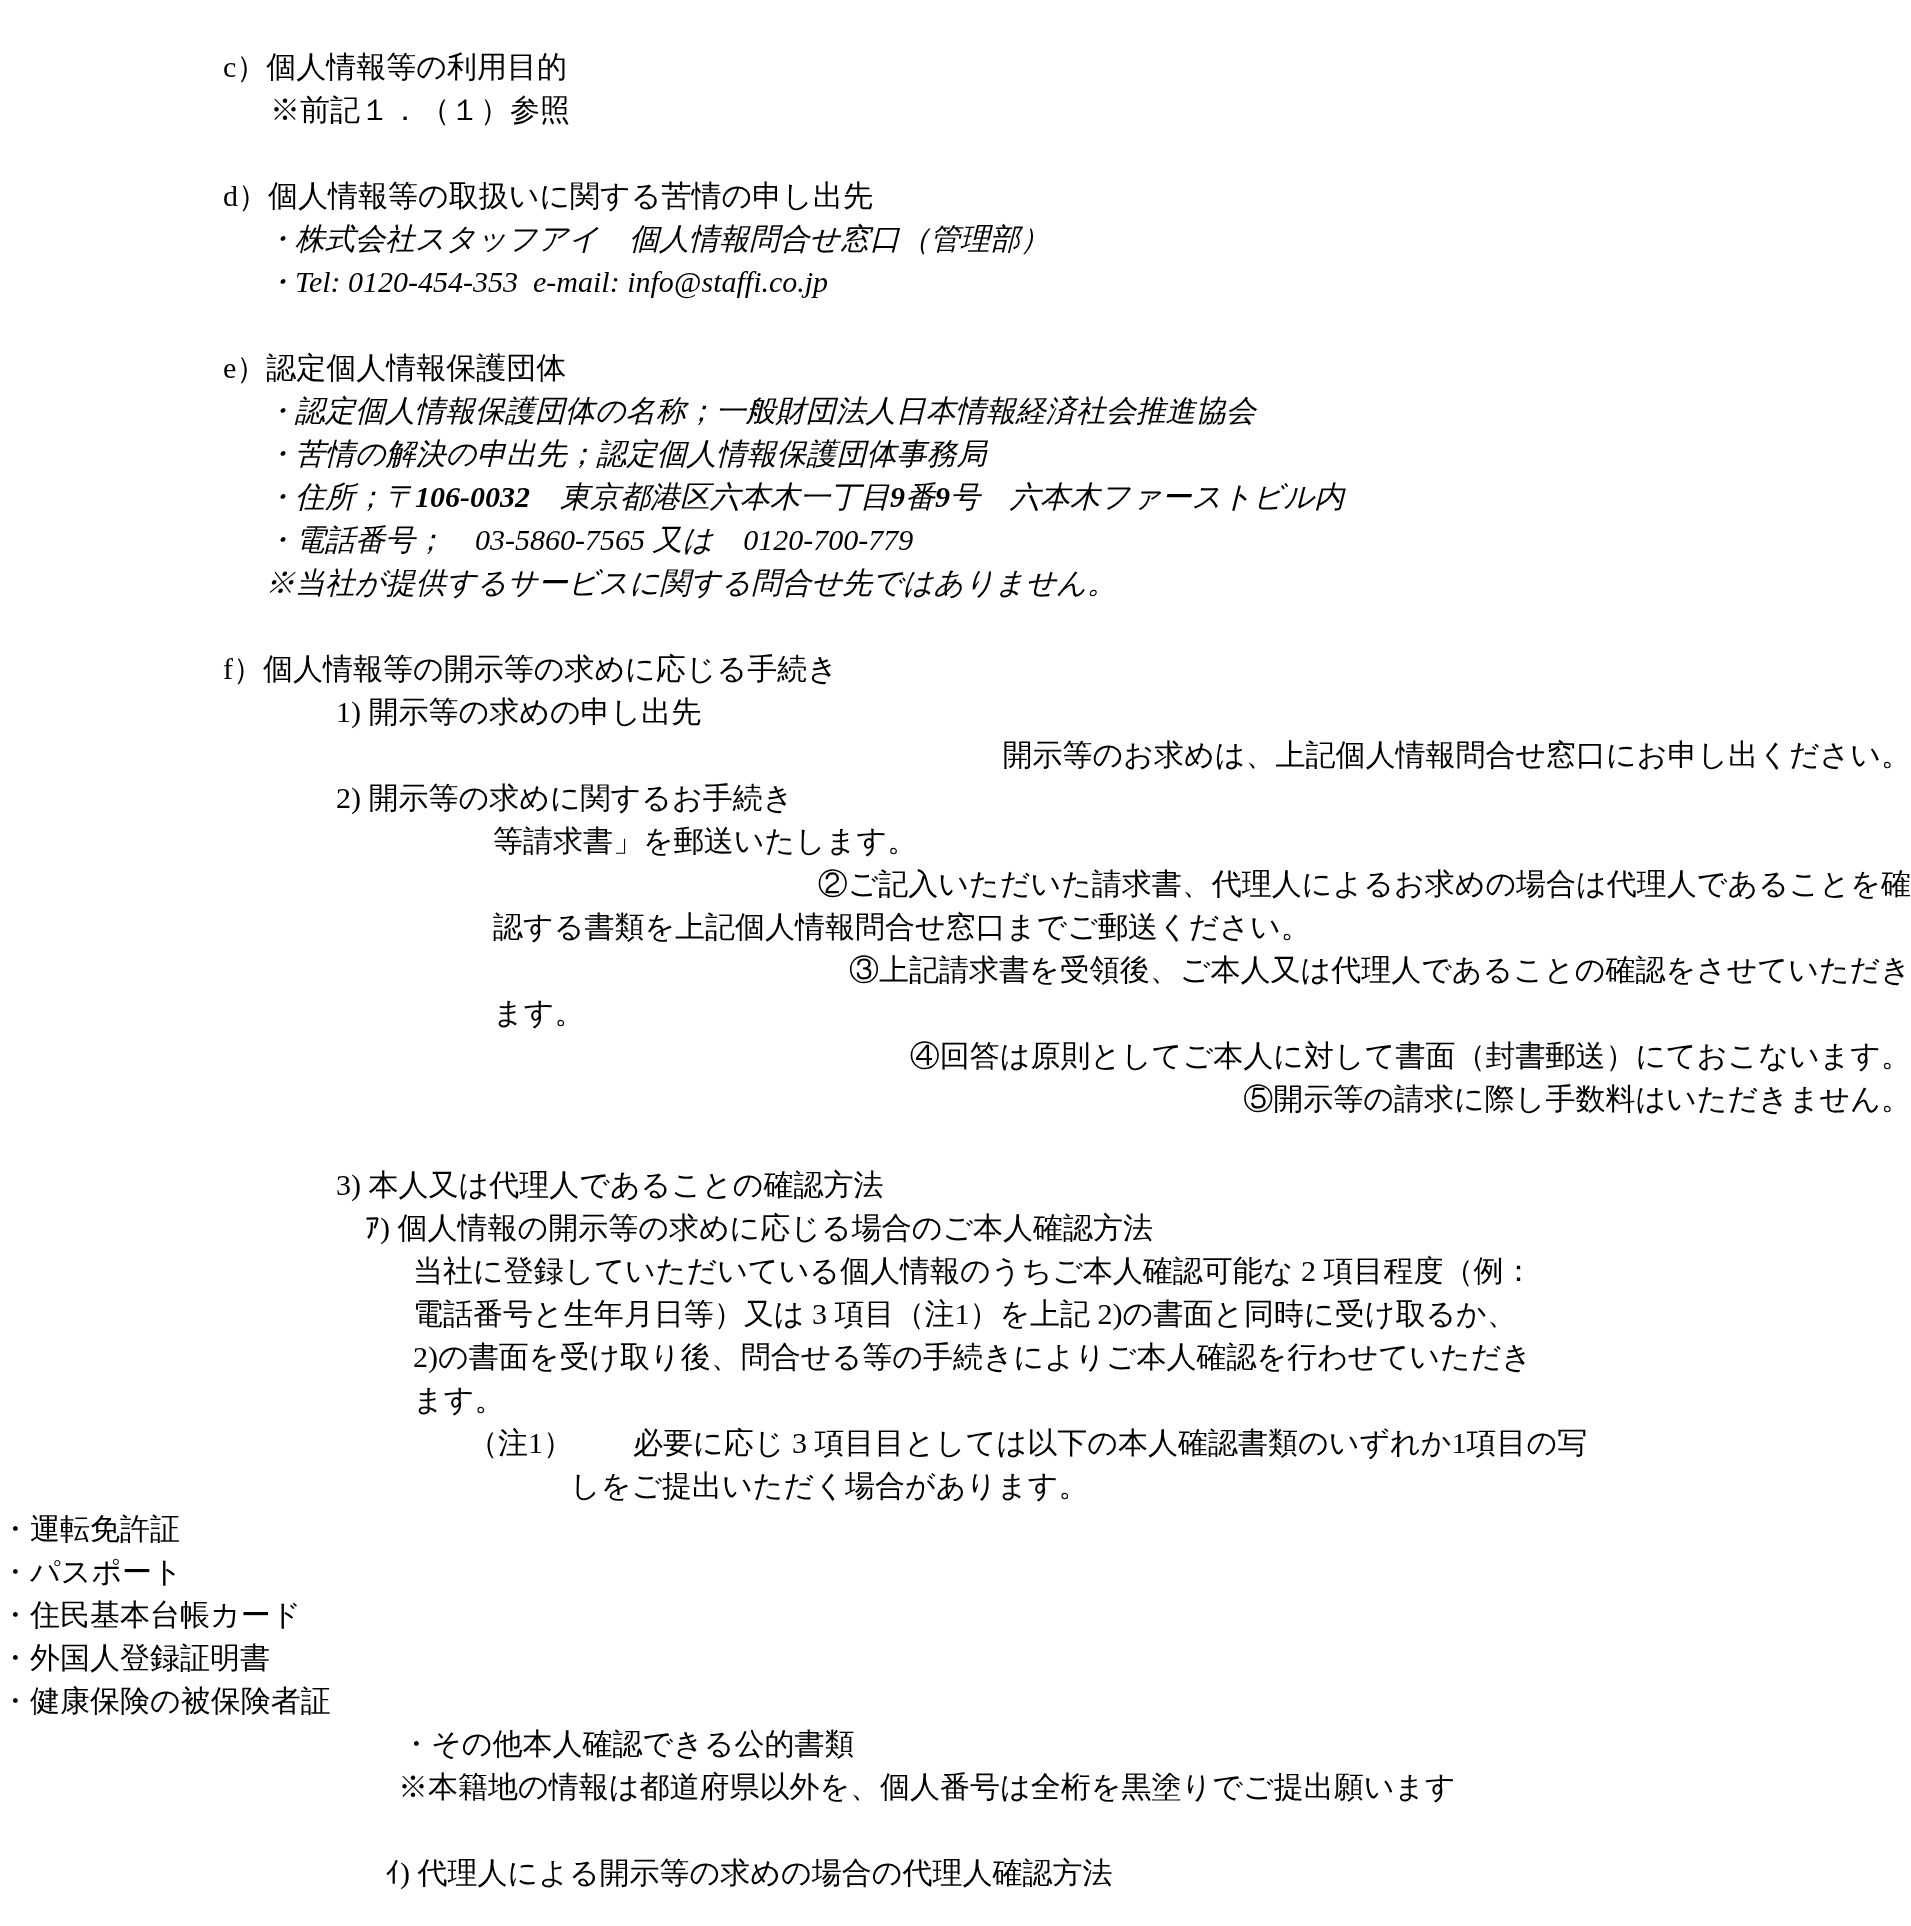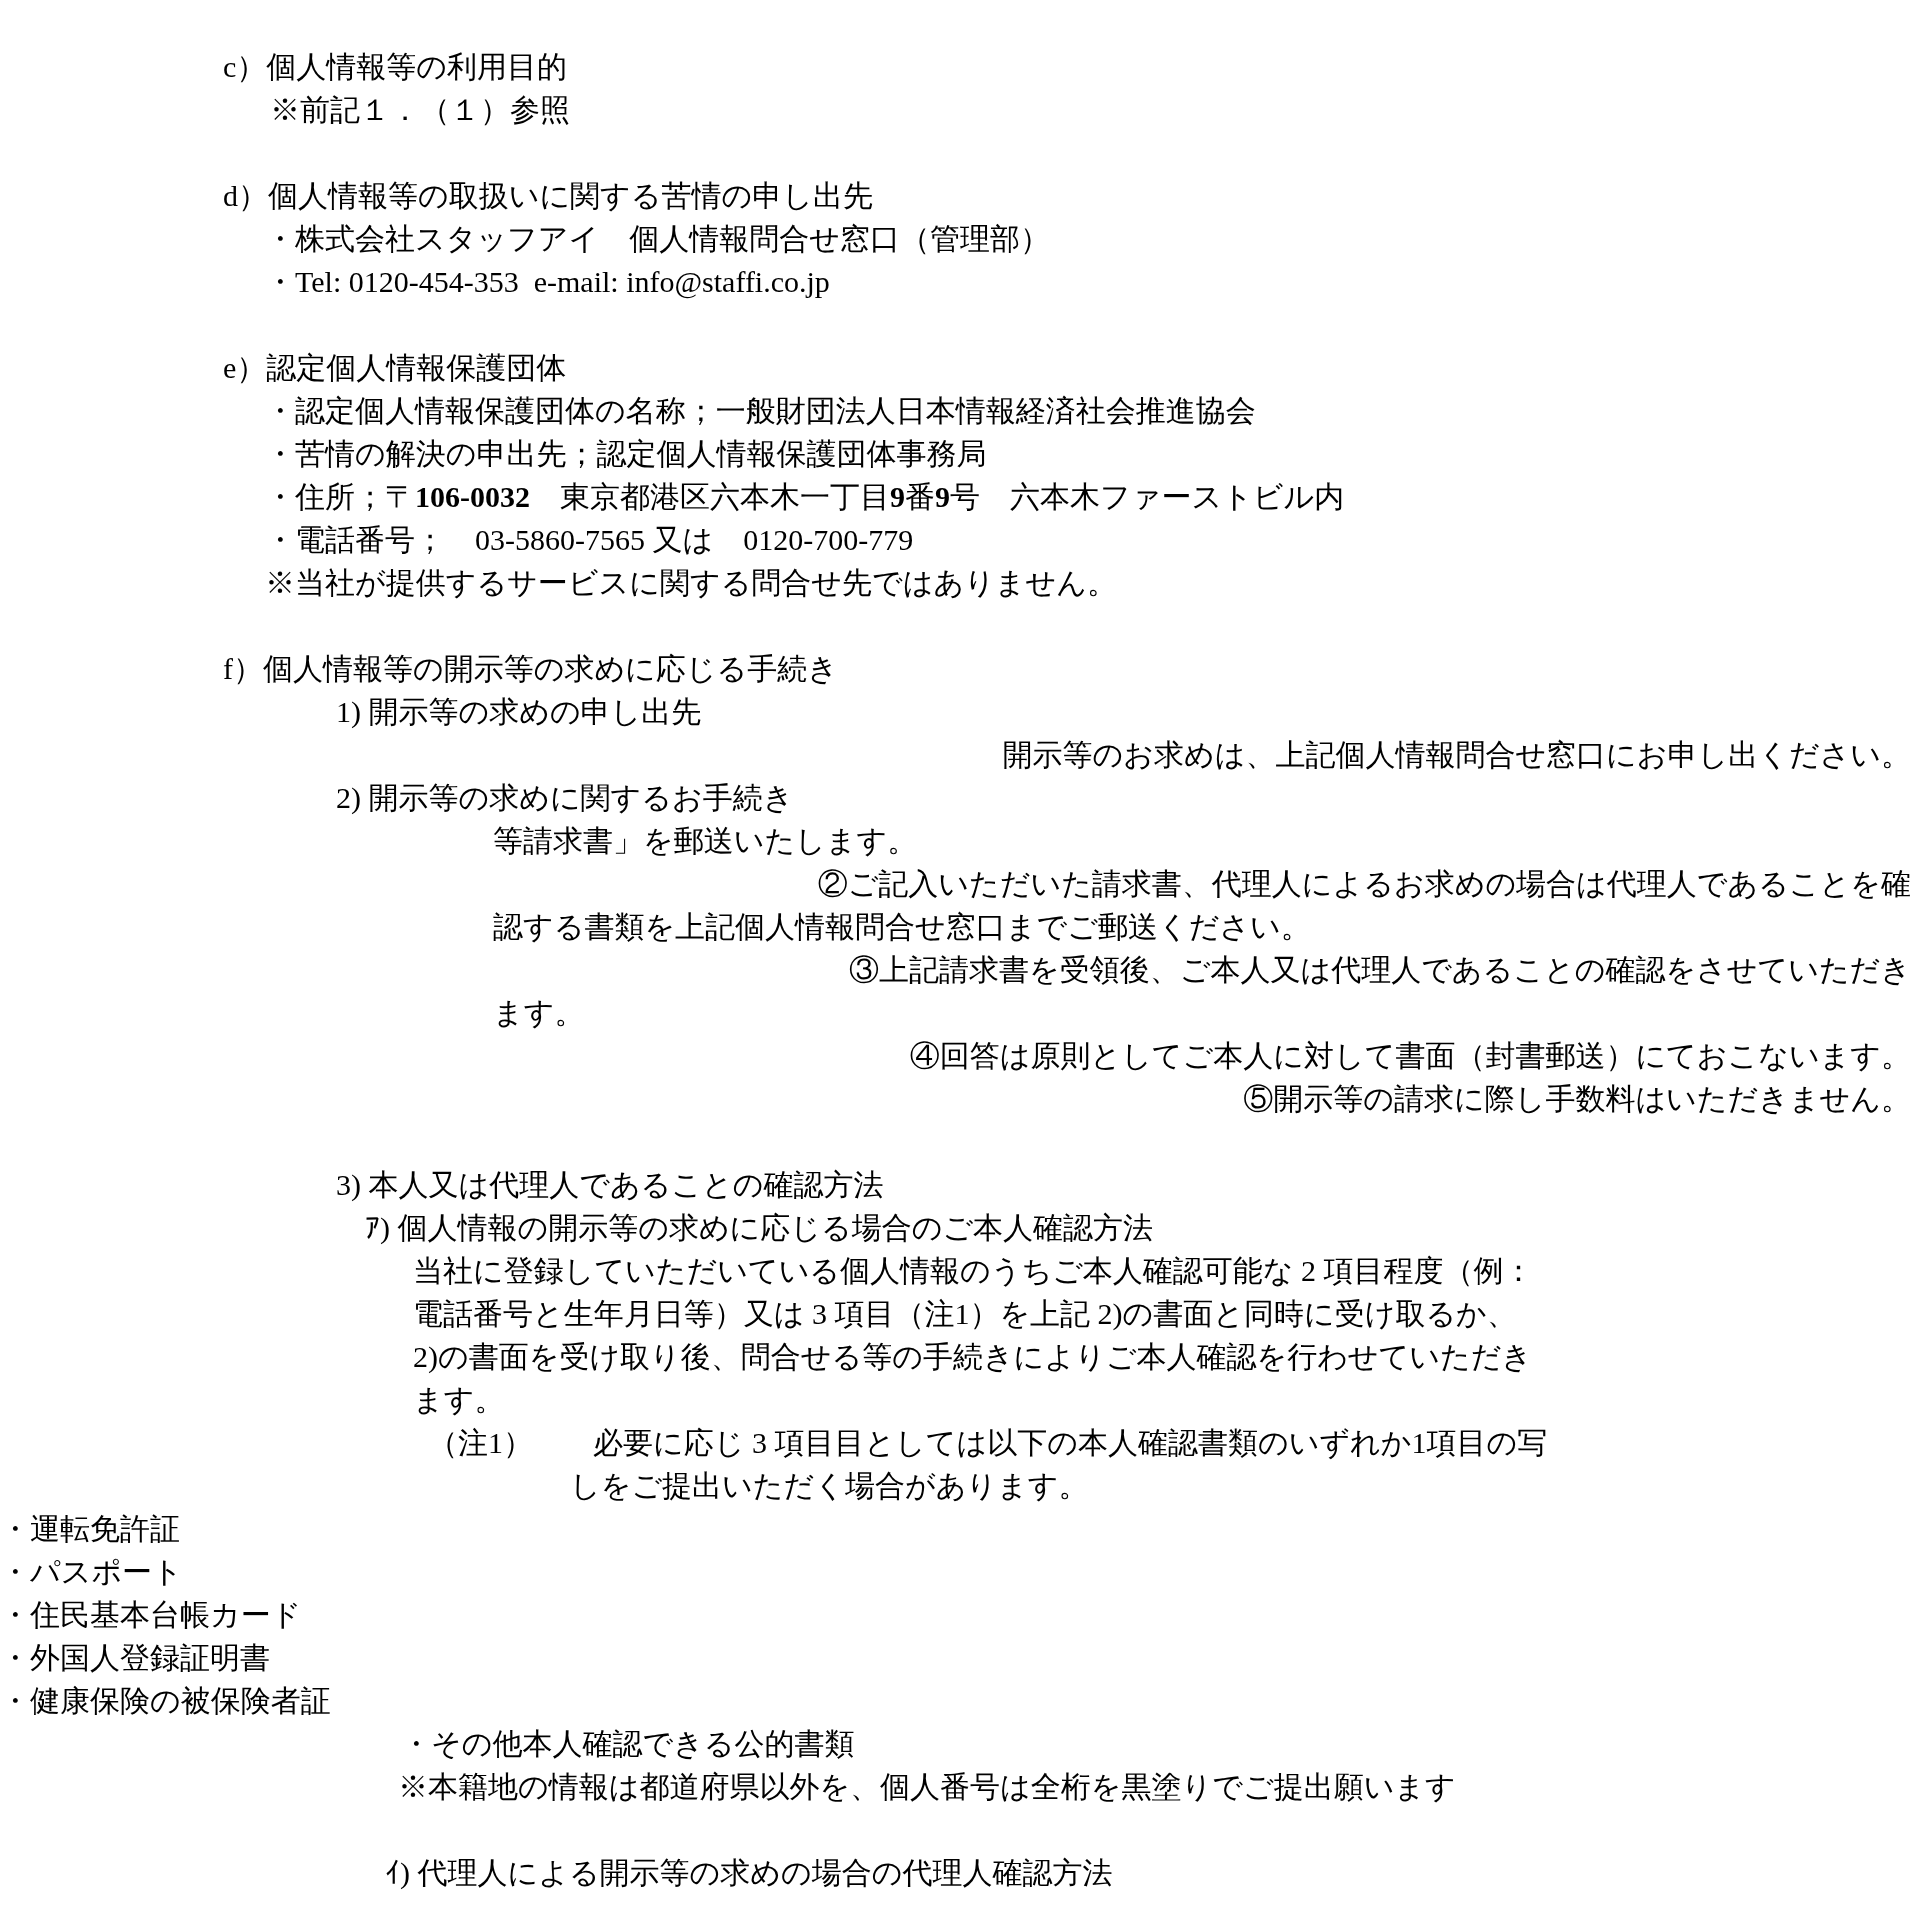--- a/index.html
+++ b/index.html
@@ -14,27 +14,27 @@
     line-height: 43px;
     overflow: hidden;
   }
   .doc-body { padding-top: 45px; }
   .line { white-space: pre; height: 43px; }
   .b { font-weight: bold; }
 
   
   .in-section   { padding-left: 211px; margin-left: 12px;  }  
   .in-note-ref  { padding-left: 270px;  }  
-  .in-bullet    { padding-left: 265px;  }  
+  .in-bullet    { padding-left: 265px; font-style: italic;  }  
   .in-num       { padding-left: 336px;  }  
   .in-text      { padding-left: 455px; text-align: right; }  
   .in-wrap      { padding-left: 493px; }  
   .in-kana-a    { padding-left: 365px;  }  
   .in-para      { padding-left: 413px; }  
-  .in-note      { padding-left: 428px; }  
+  .in-note      { padding-left: 428px; margin-left: 40px; }  
   .in-note-wrap { padding-left: 570px; }  
   .in-doc       { }  
   .in-doc2      { padding-left: 401px; }  
   .in-note2     { padding-left: 398px; }  
   .in-kana-i    { padding-left: 385px; }  
 </style>
 </head>
 <body>
 
 <div class="page">

